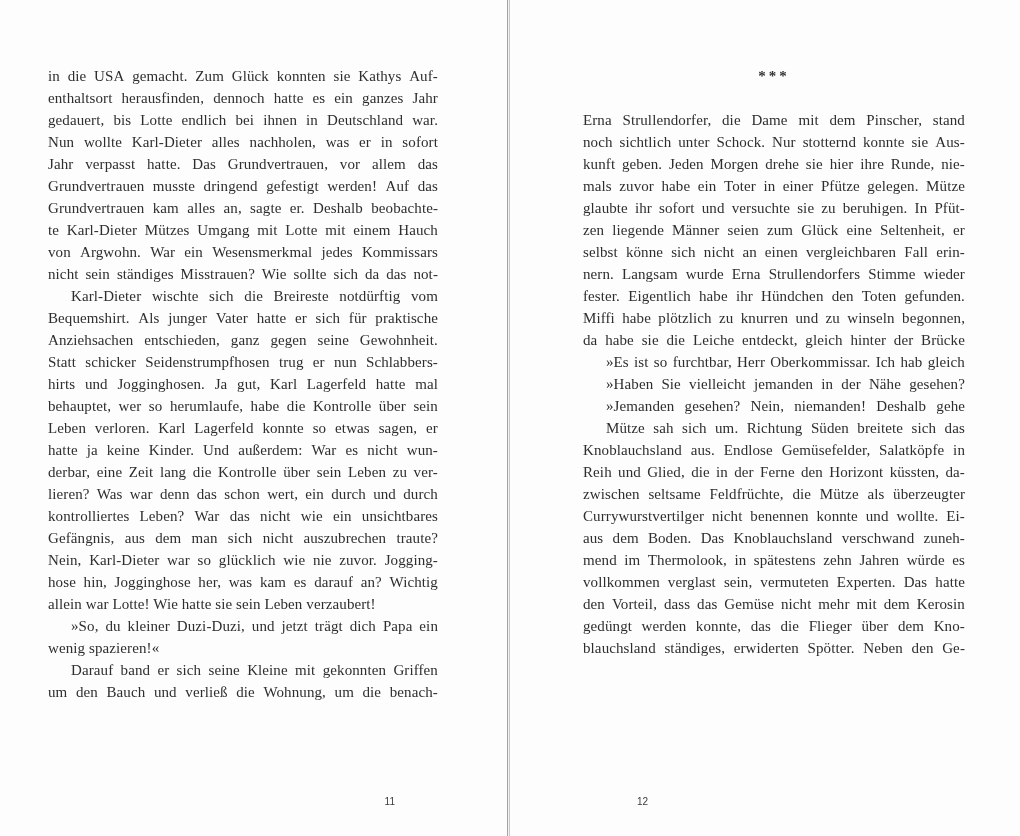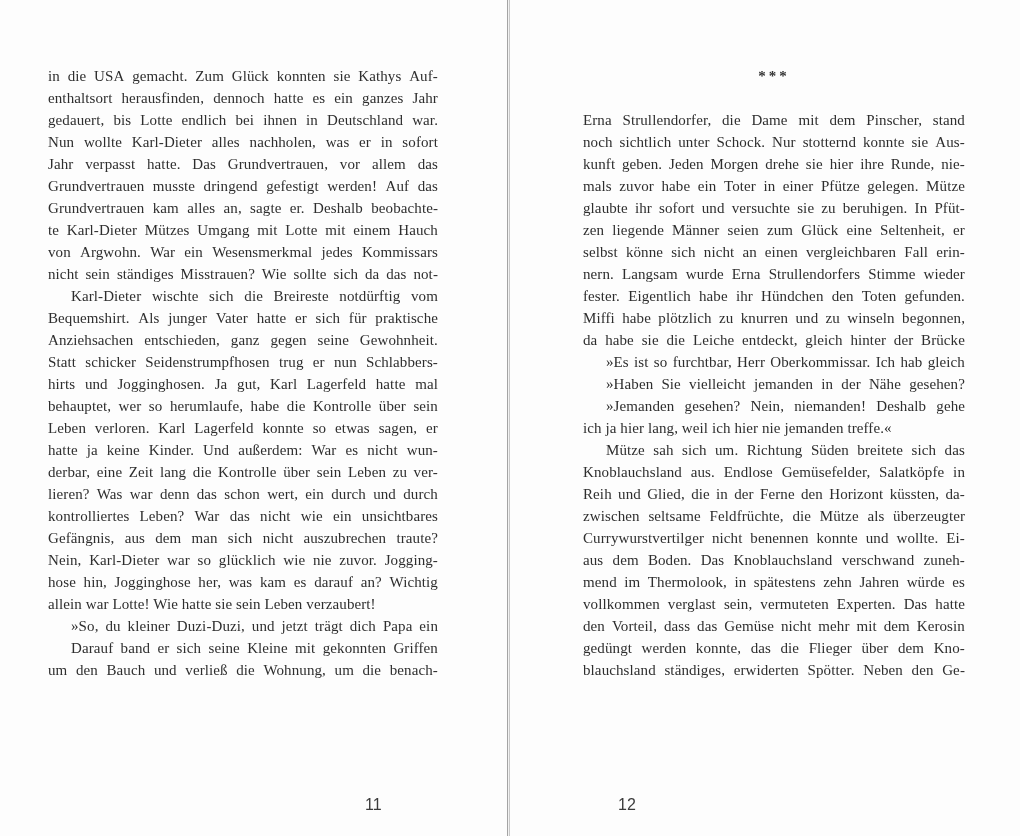--- a/index.html
+++ b/index.html
@@ -55,23 +55,23 @@
   .line.c {
     text-align: center;
     letter-spacing: 3px;
     font-weight: bold;
     color: #333333;
   }
   .page-number {
     position: absolute;
     top: 796px;
     width: 30px;
-    text-align: left;
+    text-align: right;
     font-family: "Liberation Sans", sans-serif;
-    font-size: 16px;
+    font-size: 10px;
     color: #3b3b3b;
   }
   .page-left  .page-number { left: 365px; }
   .page-right .page-number { left: 108px; }
 </style>
 </head>
 <body>
 
 <div class="spread">
 
@@ -339,20 +339,21 @@
           <span>du</span>
           <span>kleiner</span>
           <span>Duzi-Duzi,</span>
           <span>und</span>
           <span>jetzt</span>
           <span>trägt</span>
           <span>dich</span>
           <span>Papa</span>
           <span>ein</span>
         </div>
+        <div class="line">wenig spazieren!«</div>
         <div class="line j i">
           <span>Darauf</span>
           <span>band</span>
           <span>er</span>
           <span>sich</span>
           <span>seine</span>
           <span>Kleine</span>
           <span>mit</span>
           <span>gekonnten</span>
           <span>Griffen</span>
@@ -522,21 +523,20 @@
           <span>gesehen?</span>
         </div>
         <div class="line j i">
           <span>»Jemanden</span>
           <span>gesehen?</span>
           <span>Nein,</span>
           <span>niemanden!</span>
           <span>Deshalb</span>
           <span>gehe</span>
         </div>
-        <div class="line">ich ja hier lang, weil ich hier nie jemanden treffe.«</div>
         <div class="line j i">
           <span>Mütze</span>
           <span>sah</span>
           <span>sich</span>
           <span>um.</span>
           <span>Richtung</span>
           <span>Süden</span>
           <span>breitete</span>
           <span>sich</span>
           <span>das</span>

